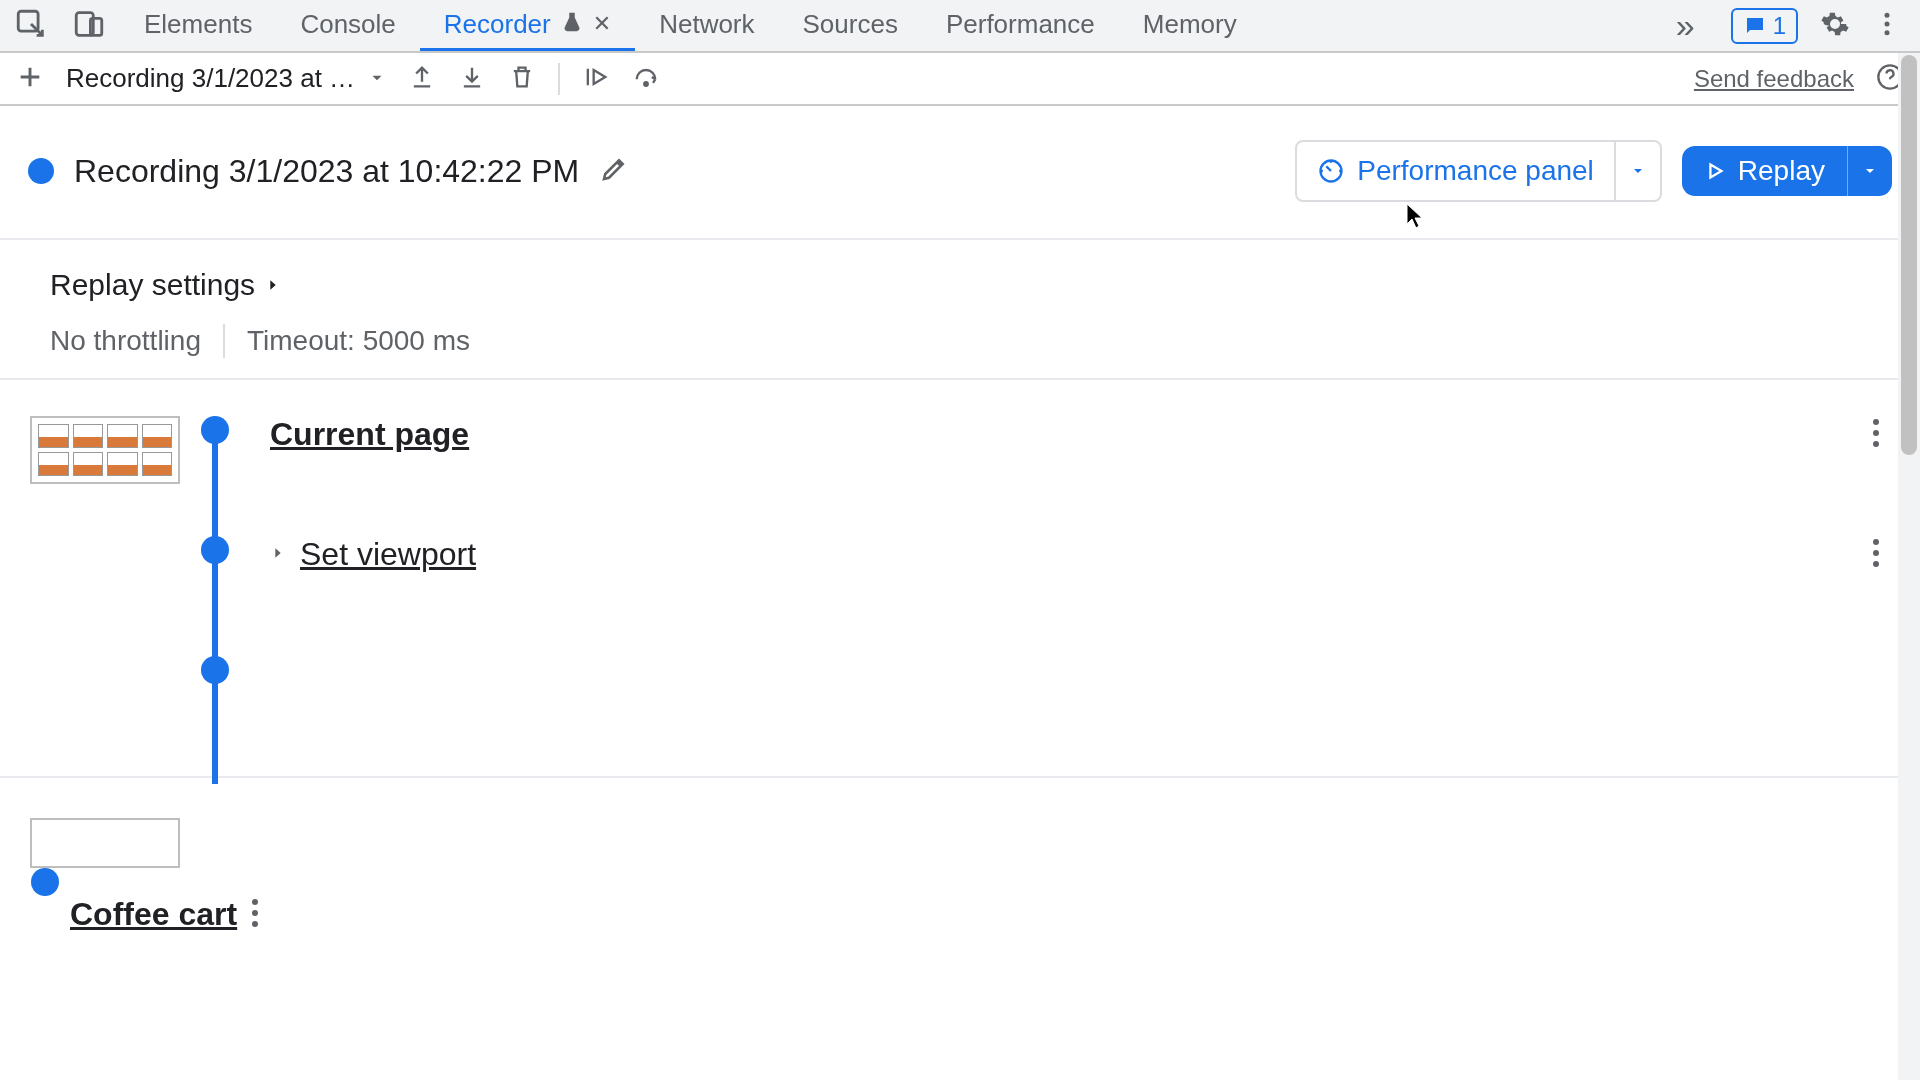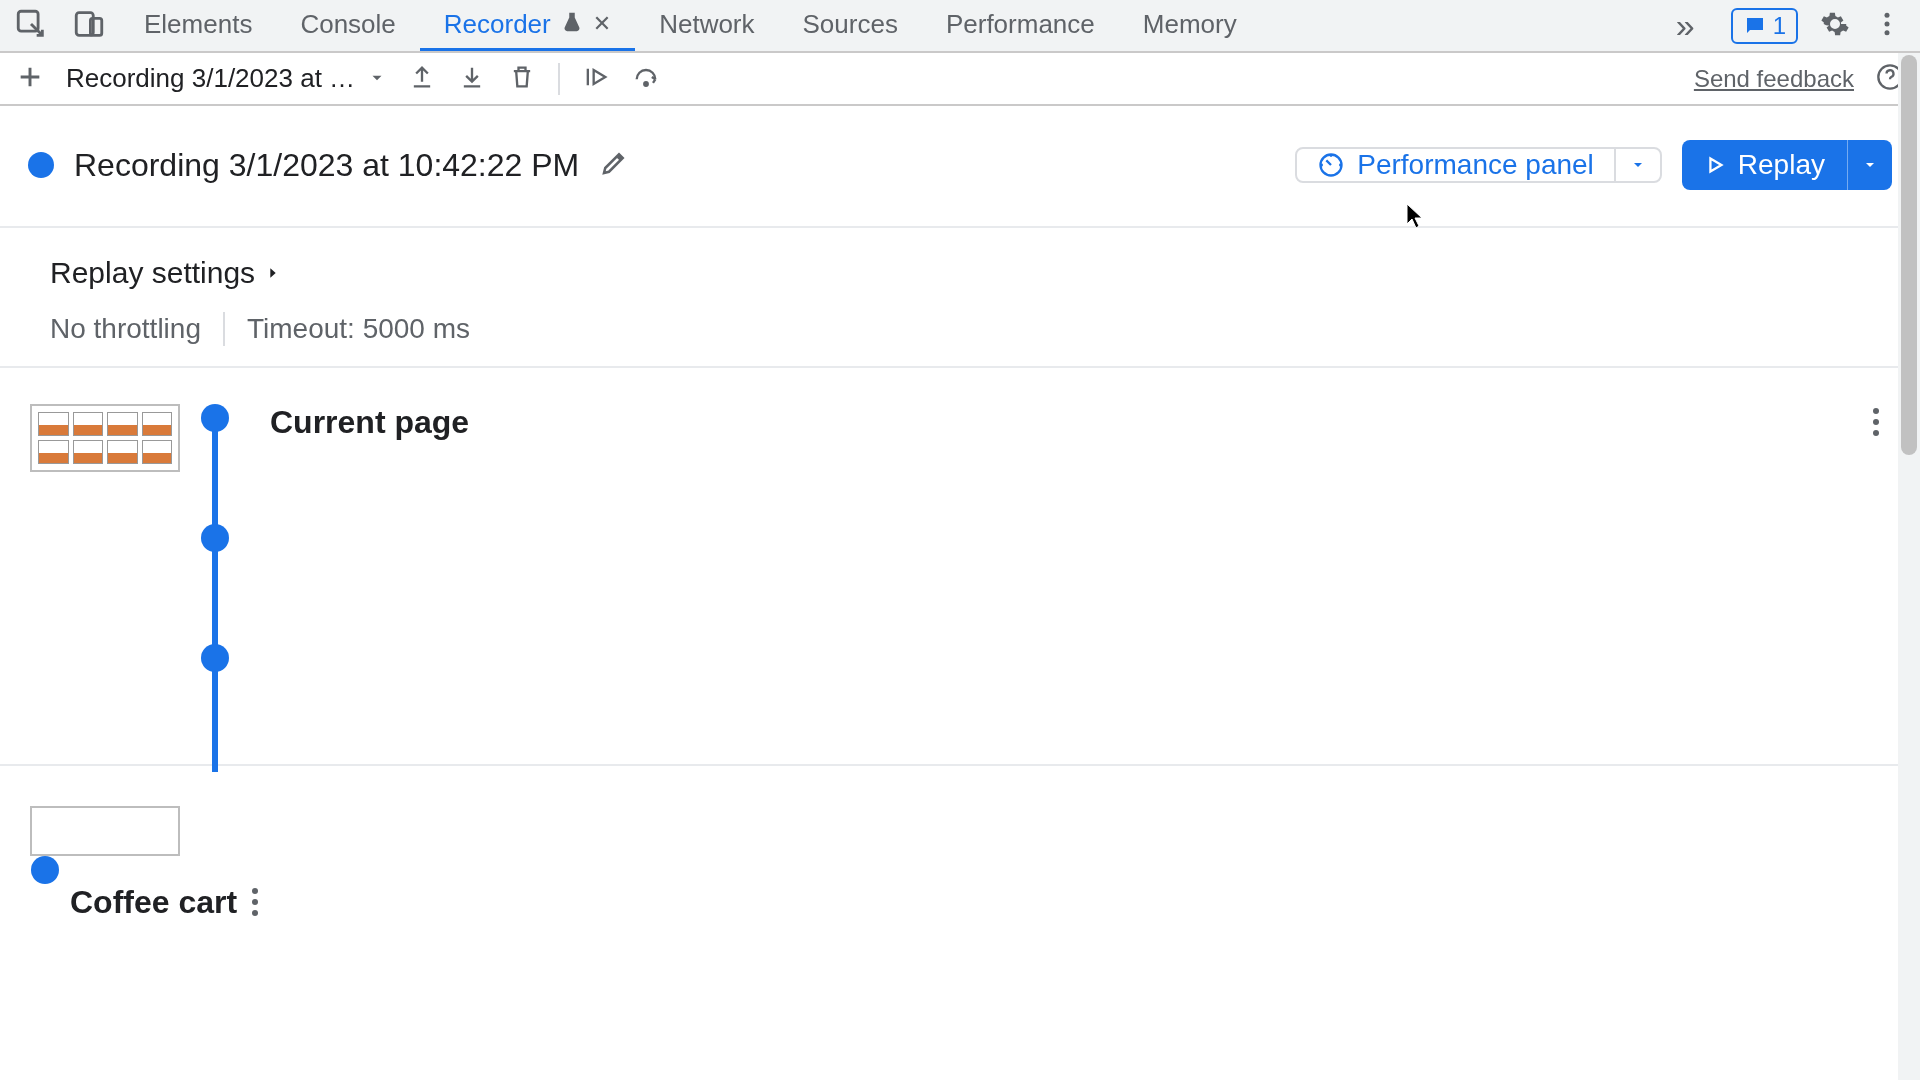--- a/index.html
+++ b/index.html
@@ -65,29 +65,29 @@
     background:#fff;
     gap:20px;
   }
   .status-dot{width:26px;height:26px;border-radius:50%;background:#1a73e8;}
   .title{font-size:32px; font-weight:400; flex-shrink:0;}
   .edit-icon svg{width:30px;height:30px;fill:none;stroke:#5f6368;stroke-width:2;}
   .header .spacer{flex:1;}
   .perf-btn{
     display:flex;align-items:stretch;
     border:2px solid #dadce0;border-radius:8px;overflow:hidden;
-    height:36px;
+    height:62px;
   }
   .perf-btn .main{display:flex;align-items:center;gap:12px;padding:0 20px;font-size:28px;color:#1a73e8;}
   .perf-btn .main svg{width:28px;height:28px;fill:none;stroke:#1a73e8;stroke-width:2;}
   .perf-btn .dd{display:flex;align-items:center;padding:0 14px;border-left:2px solid #dadce0;}
   .perf-btn .dd svg{width:16px;height:16px;fill:#1a73e8;}
   .replay-btn{
     display:flex;align-items:stretch;
-    background:#1a73e8;border-radius:8px;overflow:hidden;
+    background:#1a73e8;border-radius:13px;overflow:hidden;
     height:50px;
   }
   .replay-btn .main{display:flex;align-items:center;gap:12px;padding:0 22px;font-size:28px;color:#fff;font-weight:500;}
   .replay-btn .main svg{width:22px;height:22px;fill:none;stroke:#fff;stroke-width:2.5;}
   .replay-btn .dd{display:flex;align-items:center;padding:0 14px;border-left:1px solid rgba(255,255,255,.4);}
   .replay-btn .dd svg{width:16px;height:16px;fill:#fff;}
 
   
   .settings-row{
     display:flex;
@@ -110,21 +110,21 @@
     flex-shrink:0;margin-right:20px;position:relative;overflow:hidden;
   }
   .thumb.hidden{visibility:hidden;}
   .thumb.tall{height:50px;}
   
   .mugs{display:grid;grid-template-columns:repeat(4,1fr);grid-template-rows:repeat(2,1fr);gap:4px;padding:6px;height:100%;}
   .mugs div{border:1px solid #999;background:linear-gradient(#fff 55%, #d97a3a 55%);}
   .bullet-col{width:30px;display:flex;justify-content:center;position:relative;flex-shrink:0;}
   .bullet{width:28px;height:28px;border-radius:50%;background:#1a73e8;z-index:2;}
   .vline{position:absolute;top:14px;bottom:-340px;left:50%;width:6px;margin-left:-3px;background:#1a73e8;z-index:1;}
-  .step-body{display:flex;align-items:flex-end;gap:14px;padding-left:40px;flex:1;}
+  .step-body{display:flex;align-items:center;gap:14px;padding-left:40px;flex:1;text-decoration:underline;}
   .disclose svg{width:16px;height:20px;fill:#5f6368;}
   .step-title{font-size:32px;font-weight:600;}
   .step-title.regular{font-weight:400;}
   .step-menu{margin-left:auto;}
   .step-menu svg{width:8px;height:30px;fill:#5f6368;}
   .group-sep{height:2px;background:#e8eaed;margin:18px -40px 40px -30px;}
 
   
   .scrollbar{position:absolute;right:0;top:53px;bottom:0;width:22px;background:#f1f3f4;}
   .scrollbar .thumb-bar{position:absolute;top:2px;left:3px;right:3px;height:400px;background:#c1c1c1;border-radius:8px;}
@@ -331,20 +331,31 @@
             <circle cx="4" cy="26" r="3"></circle>
           </svg></span>
     </div>
   </div>
 
   <div class="step-row">
     <div class="thumb hidden"></div>
     <div class="bullet-col">
         <div class="bullet"></div>
       </div>
+    <div class="step-body">
+      <span class="disclose"><svg viewBox="0 0 24 24">
+            <path d="M8 5l8 7-8 7z"></path>
+          </svg></span>
+      <span class="step-title regular">Set viewport</span>
+      <span class="step-menu"><svg viewBox="0 0 8 30">
+            <circle cx="4" cy="4" r="3"></circle>
+            <circle cx="4" cy="15" r="3"></circle>
+            <circle cx="4" cy="26" r="3"></circle>
+          </svg></span>
+    </div>
   </div>
 
   <div class="step-row">
     <div class="thumb hidden"></div>
     <div class="bullet-col">
         <div class="bullet"></div>
       </div>
   </div>
 
   <div class="group-sep"></div>

